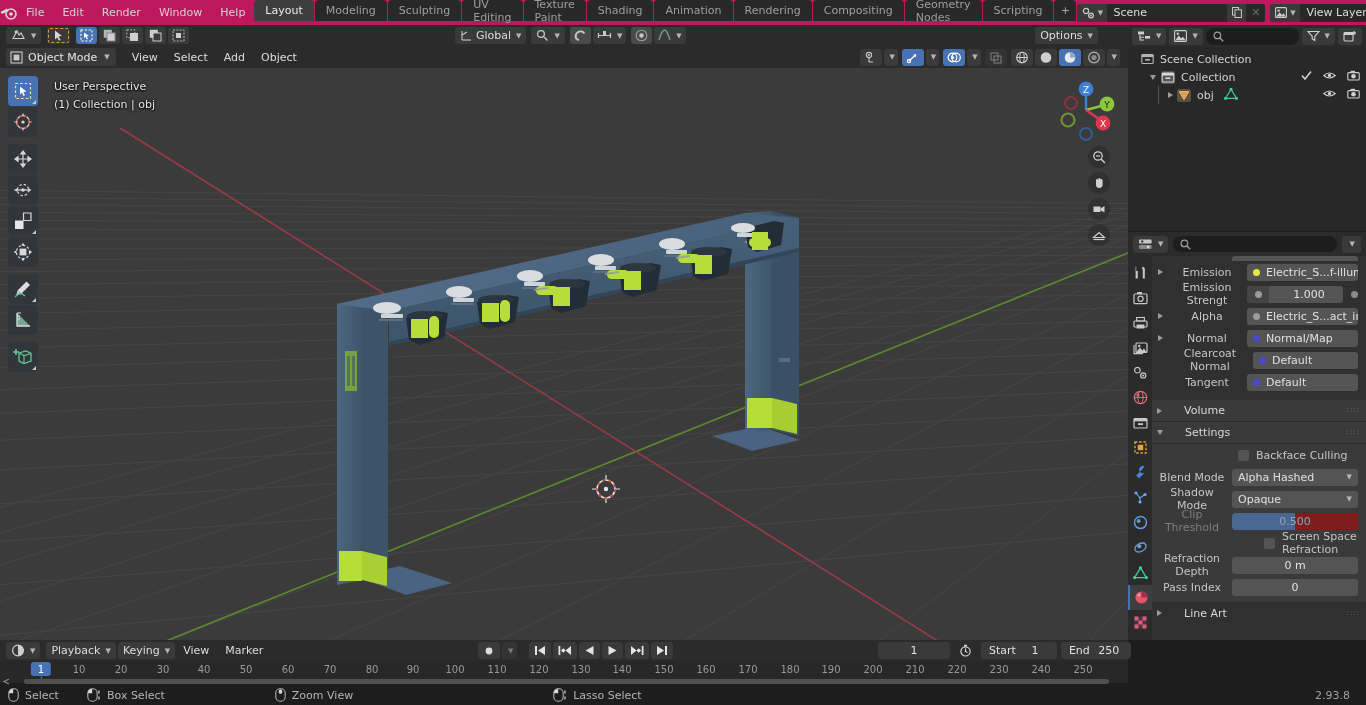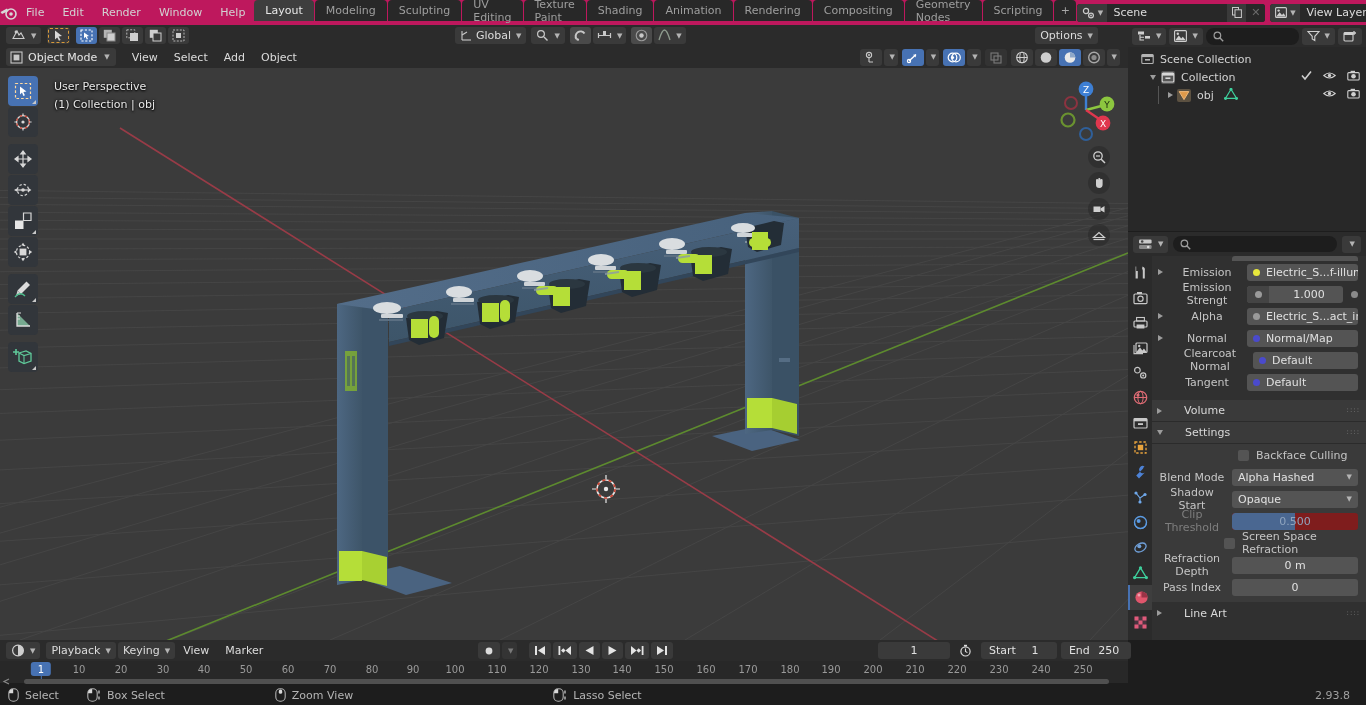--- a/index.html
+++ b/index.html
@@ -1073,34 +1073,34 @@
         <span class="ctext">Backface Culling</span>
       </div>
       <div class="prow">
         <span class="plabel" style="width:72px">Blend Mode</span>
         <span class="select-field">
           <span class="sv">Alpha Hashed</span>
           <span class="chev">▼</span>
         </span>
       </div>
       <div class="prow">
-        <span class="plabel" style="width:72px">Shadow Start</span>
+        <span class="plabel" style="width:72px">Shadow Mode</span>
         <span class="select-field">
           <span class="sv">Opaque</span>
           <span class="chev">▼</span>
         </span>
       </div>
       <div class="prow">
         <span class="plabel dim" style="width:72px">Clip Threshold</span>
         <span class="pfield slider">
           <span class="fill" style="width:50%"></span>
           <span class="ftxt" style="color:#8fa4be">0.500</span>
         </span>
       </div>
-      <div class="prow" style="padding-left:72px;gap:7px">
+      <div class="prow" style="padding-left:112px;gap:7px">
         <span class="cbox"></span>
         <span class="ctext">Screen Space Refraction</span>
       </div>
       <div class="prow">
         <span class="plabel" style="width:72px">Refraction Depth</span>
         <span class="pfield center">
           <span style="width:100%;text-align:center">0 m</span>
         </span>
       </div>
       <div class="prow">

